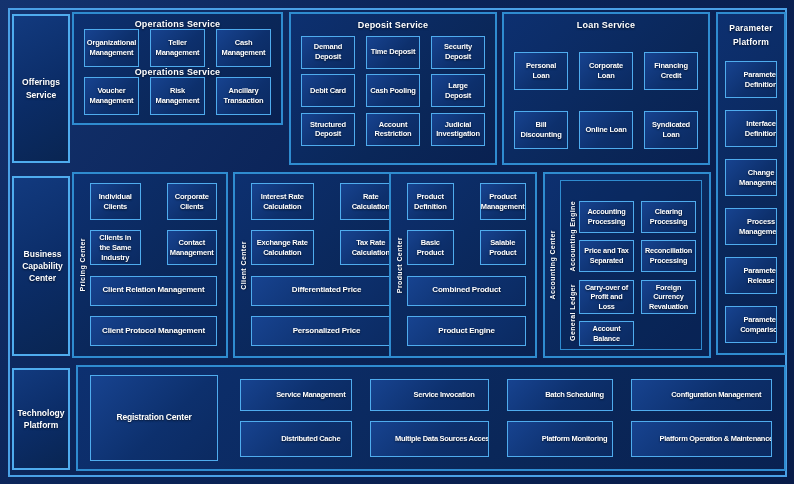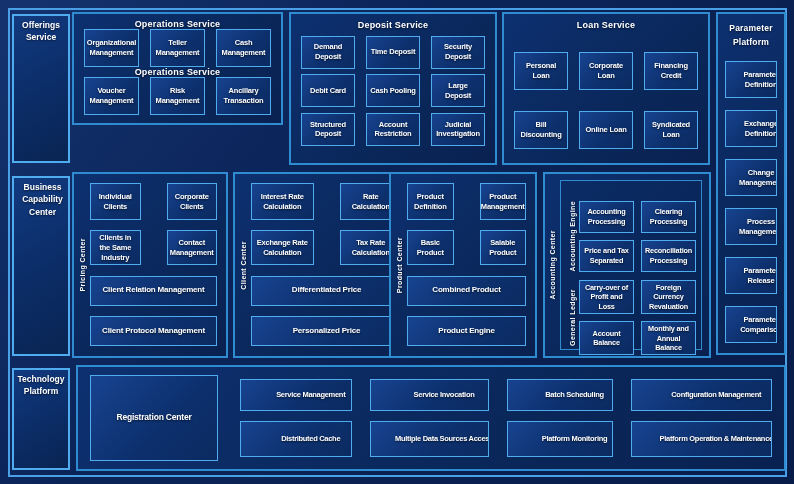--- a/index.html
+++ b/index.html
@@ -14,21 +14,21 @@
     border:2px solid #4aa0e6; pointer-events:none;
   }
   .panel {
     position:absolute; border:2px solid #2f8cd0;
     background:linear-gradient(135deg,#0d3070 0%,#0a2759 62%,#092151 100%);
     display:flex;
   }
   .rail {
     position:absolute; left:12px; width:58px; border:2px solid #4facee;
     background:linear-gradient(150deg,#123a7f 0%,#0b2c66 55%,#092552 100%);
-    display:flex; justify-content:center; text-align:center;
+    display:flex; align-items:center; justify-content:center; text-align:center;
     font-size:8.5px; font-weight:700; line-height:1.45; padding:3px;
     text-shadow:0 1px 2px rgba(0,0,0,.6);
   }
   .ptitle, .psub {
     text-align:center; font-size:9px; font-weight:700; letter-spacing:.2px;
     text-shadow:0 1px 2px rgba(0,0,0,.65); flex:0 0 auto;
   }
   .row { display:flex; gap:11px; flex:0 0 auto; }
   .box {
     border:1.5px solid #4facee;
@@ -135,21 +135,21 @@
     <div class="row">
       <div class="box">Bill Discounting</div>
       <div class="box">Online Loan</div>
       <div class="box">Syndicated Loan</div>
     </div>
   </div>
 
   <div class="panel param">
     <div class="ptitle">Parameter Platform</div>
     <div class="box">Parameter Definition</div>
-    <div class="box">Exchange Definition</div>
+    <div class="box">Interface Definition</div>
     <div class="box">Change Management</div>
     <div class="box">Process Management</div>
     <div class="box">Parameter Release</div>
     <div class="box">Parameter Comparison</div>
   </div>
 
   <div class="panel cap pricing">
     <div class="vlabel">
         <span>Pricing Center</span>
       </div>
@@ -220,21 +220,20 @@
         </div>
       </div>
       <div class="group">
         <div class="vlabel">
             <span>General Ledger</span>
           </div>
         <div class="grid2">
           <div class="box">Carry-over of Profit and Loss</div>
           <div class="box">Foreign Currency Revaluation</div>
           <div class="box">Account Balance</div>
-          <div class="box">Monthly and Annual Balance</div>
         </div>
       </div>
     </div>
   </div>
 
   <div class="panel tech">
     <div class="box reg">Registration Center</div>
     <div class="techgrid">
       <div class="box">Service Management</div>
       <div class="box">Service Invocation</div>

